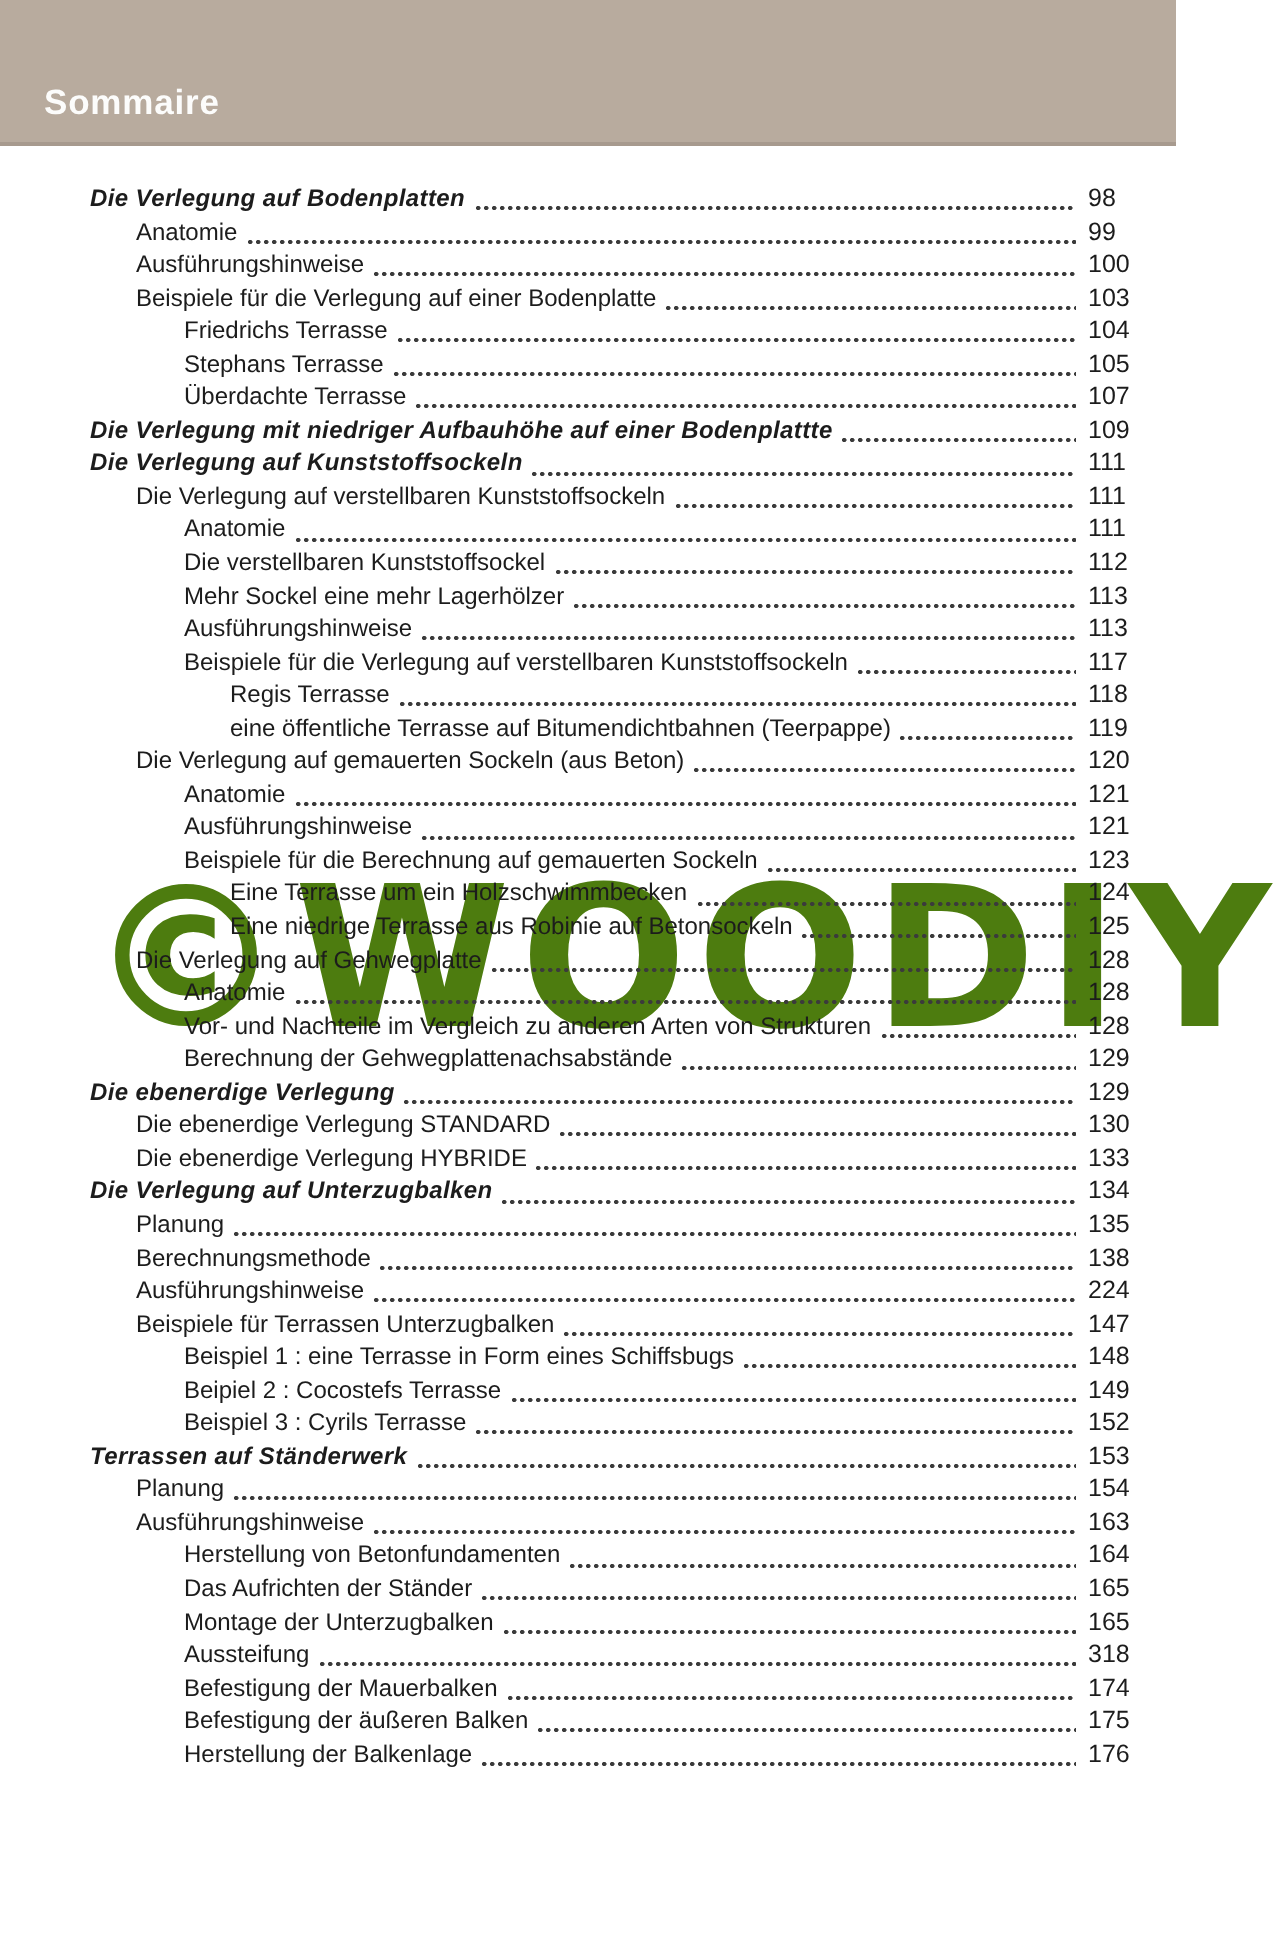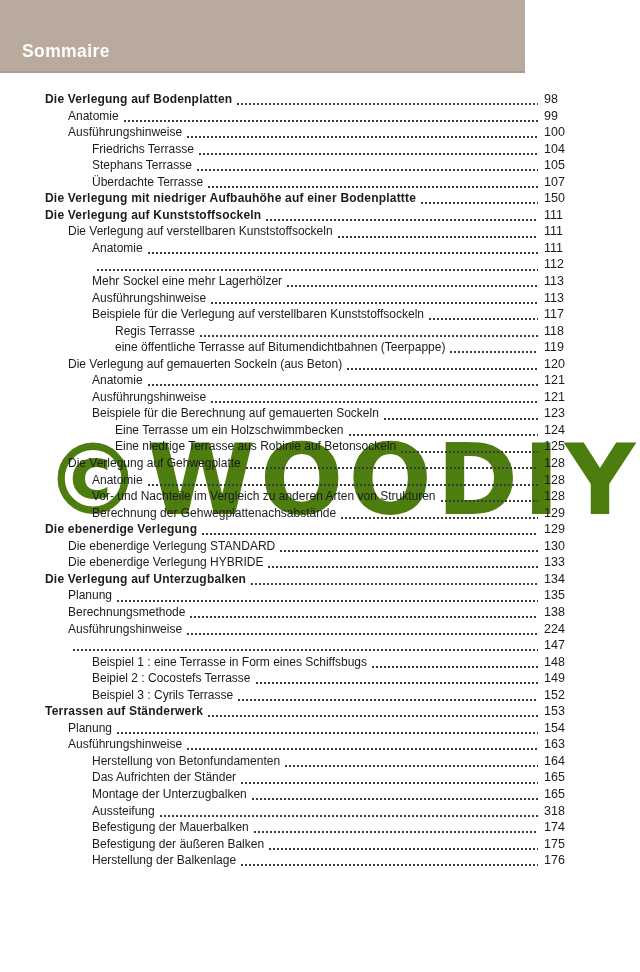--- a/index.html
+++ b/index.html
@@ -10,21 +10,21 @@
   body {
     width: 640px;
     height: 972px;
     position: relative;
     overflow: hidden;
     font-family: "Liberation Sans", sans-serif;
   }
   .topbar {
     position: absolute;
     top: 0; left: 0;
-    width: 525px;
+    width: 588px;
     height: 73px;
     background: #b8ab9e;
     border-bottom: 2px solid #a79a8e;
     box-sizing: border-box;
     z-index: 2;
   }
   .topbar-title {
     position: absolute;
     left: 22px;
     top: 41px;
@@ -61,20 +61,21 @@
     font-size: 12px;
     color: #1c1c1c;
     box-sizing: border-box;
   }
   .row .label {
     white-space: nowrap;
     flex: 0 0 auto;
   }
   .row.lvl0 .label {
     font-weight: bold;
+    font-style: italic;
     letter-spacing: 0.2px;
   }
   .row.lvl1 { padding-left: 23px; }
   .row.lvl2 { padding-left: 47px; }
   .row.lvl3 { padding-left: 70px; }
   .dots {
     flex: 1 1 auto;
     min-width: 10px;
     height: 2.4px;
     align-self: flex-end;
@@ -110,20 +111,25 @@
     <span class="dots"></span>
     <span class="page-num">99</span>
   </div>
 
   <div class="row lvl1">
     <span class="label">Ausführungshinweise</span>
     <span class="dots"></span>
     <span class="page-num">100</span>
   </div>
 
+  <div class="row lvl1">
+    <span class="label">Beispiele für die Verlegung auf einer Bodenplatte</span>
+    <span class="dots"></span>
+    <span class="page-num">103</span>
+  </div>
 
   <div class="row lvl2">
     <span class="label">Friedrichs Terrasse</span>
     <span class="dots"></span>
     <span class="page-num">104</span>
   </div>
 
   <div class="row lvl2">
     <span class="label">Stephans Terrasse</span>
     <span class="dots"></span>
@@ -132,21 +138,21 @@
 
   <div class="row lvl2">
     <span class="label">Überdachte Terrasse</span>
     <span class="dots"></span>
     <span class="page-num">107</span>
   </div>
 
   <div class="row lvl0">
     <span class="label">Die Verlegung mit niedriger Aufbauhöhe auf einer Bodenplattte</span>
     <span class="dots"></span>
-    <span class="page-num">150</span>
+    <span class="page-num">109</span>
   </div>
 
   <div class="row lvl0">
     <span class="label">Die Verlegung auf Kunststoffsockeln</span>
     <span class="dots"></span>
     <span class="page-num">111</span>
   </div>
 
   <div class="row lvl1">
     <span class="label">Die Verlegung auf verstellbaren Kunststoffsockeln</span>
@@ -154,20 +160,21 @@
     <span class="page-num">111</span>
   </div>
 
   <div class="row lvl2">
     <span class="label">Anatomie</span>
     <span class="dots"></span>
     <span class="page-num">111</span>
   </div>
 
   <div class="row lvl2">
+    <span class="label">Die verstellbaren Kunststoffsockel</span>
     <span class="dots"></span>
     <span class="page-num">112</span>
   </div>
 
   <div class="row lvl2">
     <span class="label">Mehr Sockel eine mehr Lagerhölzer</span>
     <span class="dots"></span>
     <span class="page-num">113</span>
   </div>
 
@@ -291,20 +298,21 @@
     <span class="page-num">138</span>
   </div>
 
   <div class="row lvl1">
     <span class="label">Ausführungshinweise</span>
     <span class="dots"></span>
     <span class="page-num">224</span>
   </div>
 
   <div class="row lvl1">
+    <span class="label">Beispiele für Terrassen Unterzugbalken</span>
     <span class="dots"></span>
     <span class="page-num">147</span>
   </div>
 
   <div class="row lvl2">
     <span class="label">Beispiel 1 : eine Terrasse in Form eines Schiffsbugs</span>
     <span class="dots"></span>
     <span class="page-num">148</span>
   </div>
 

